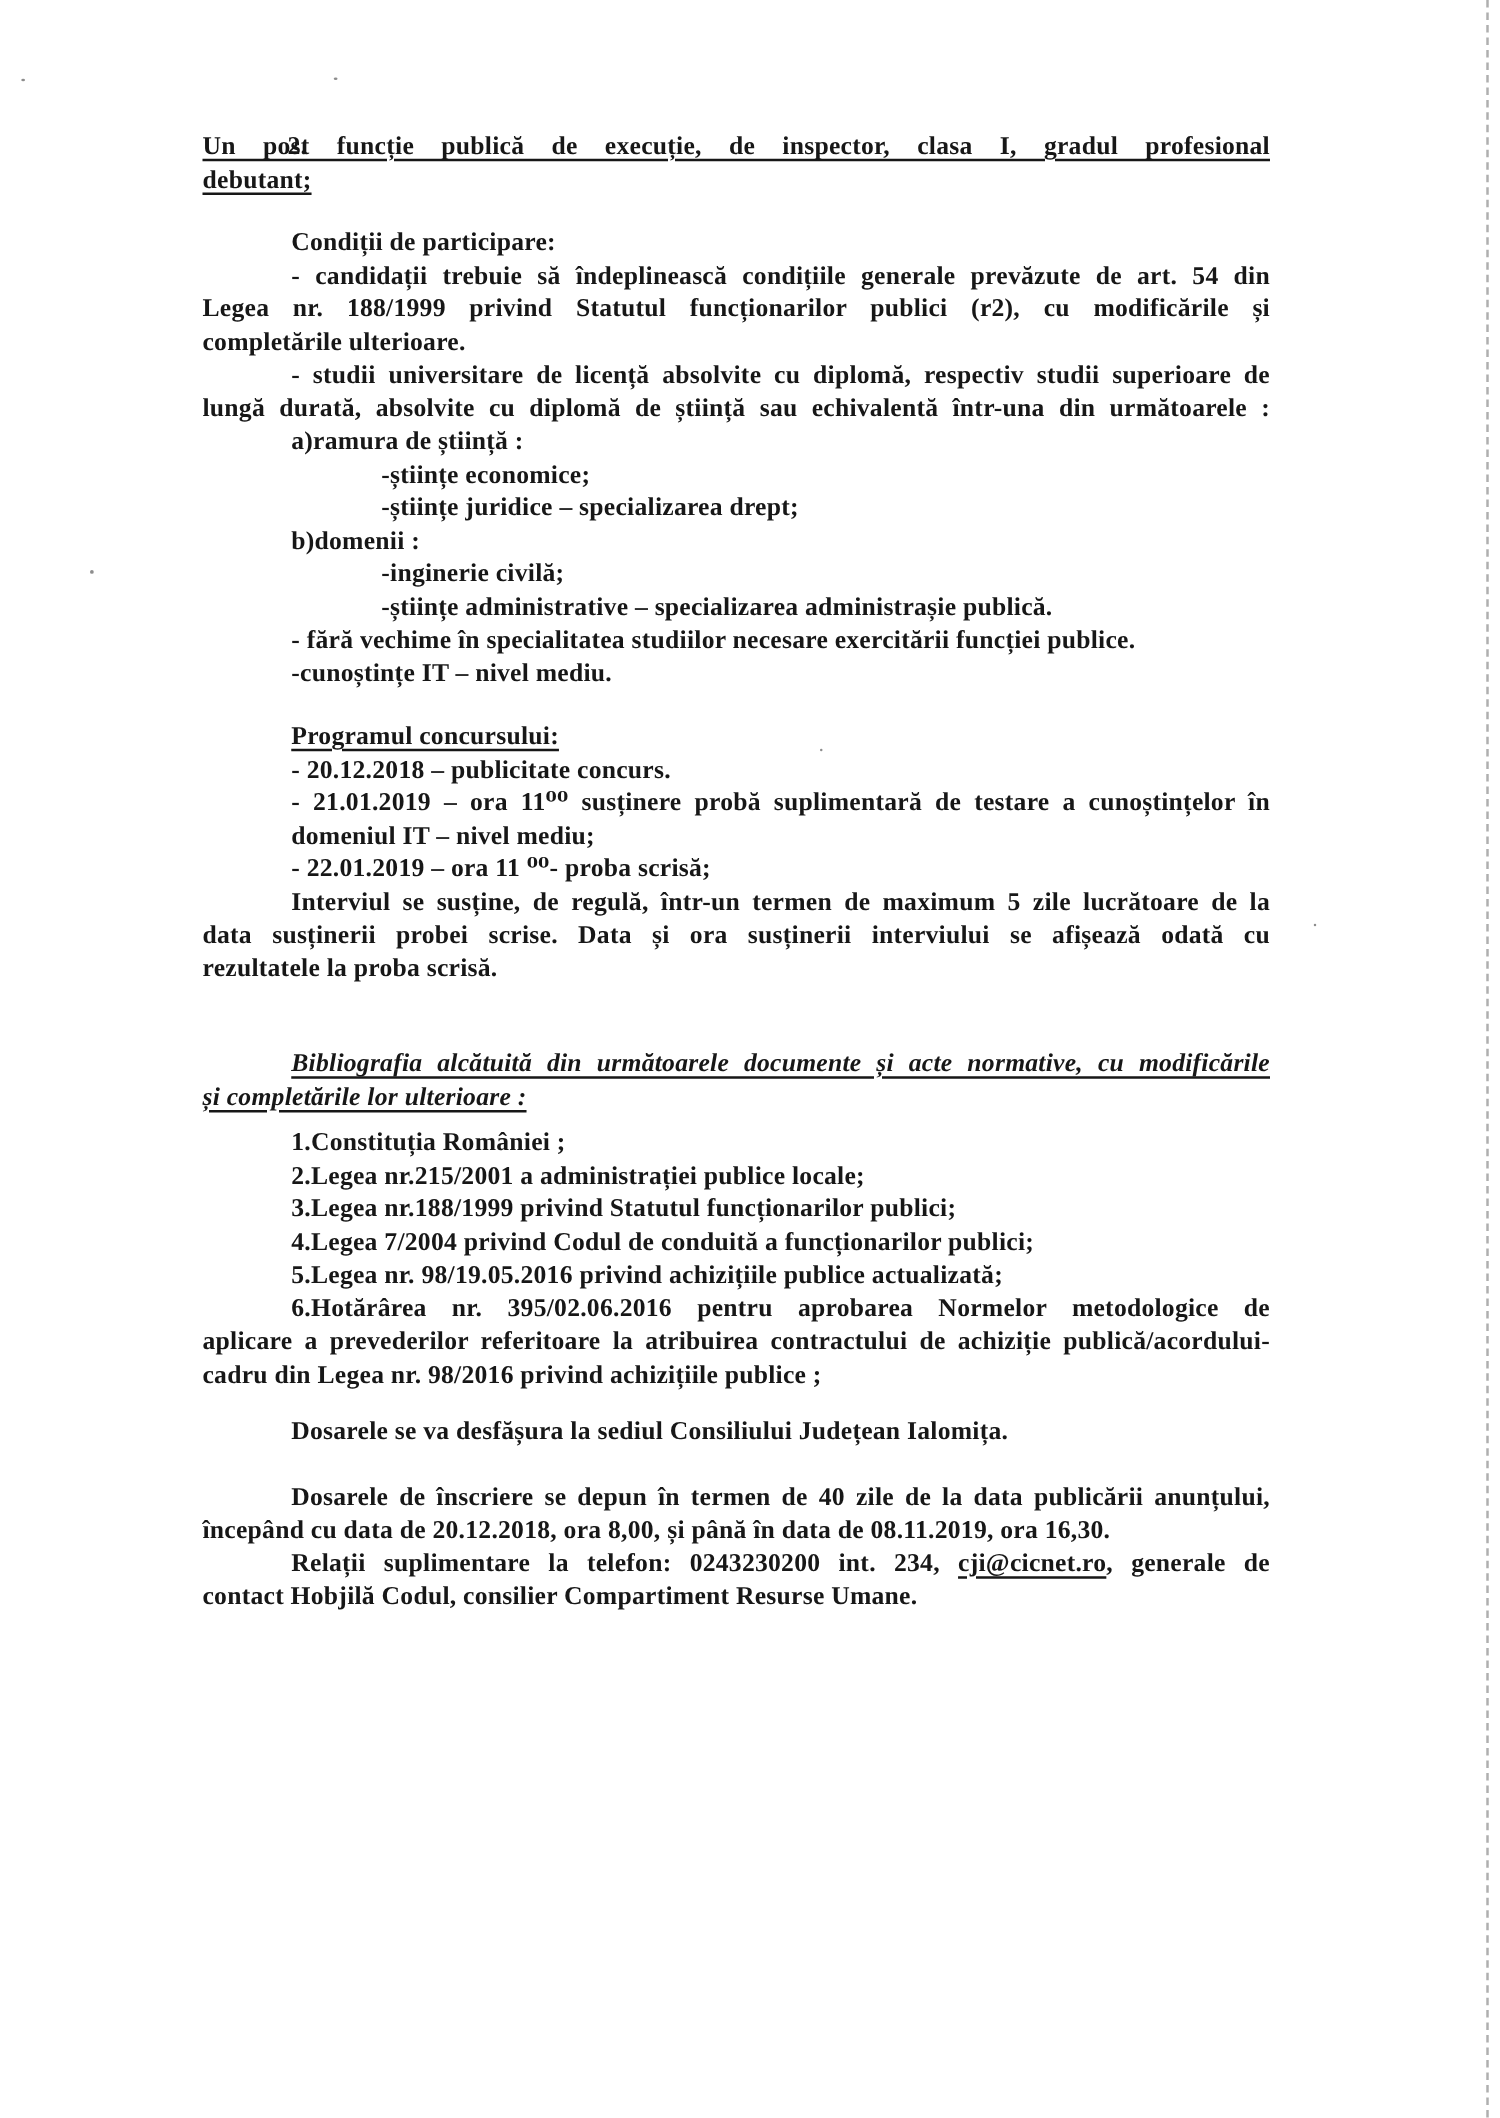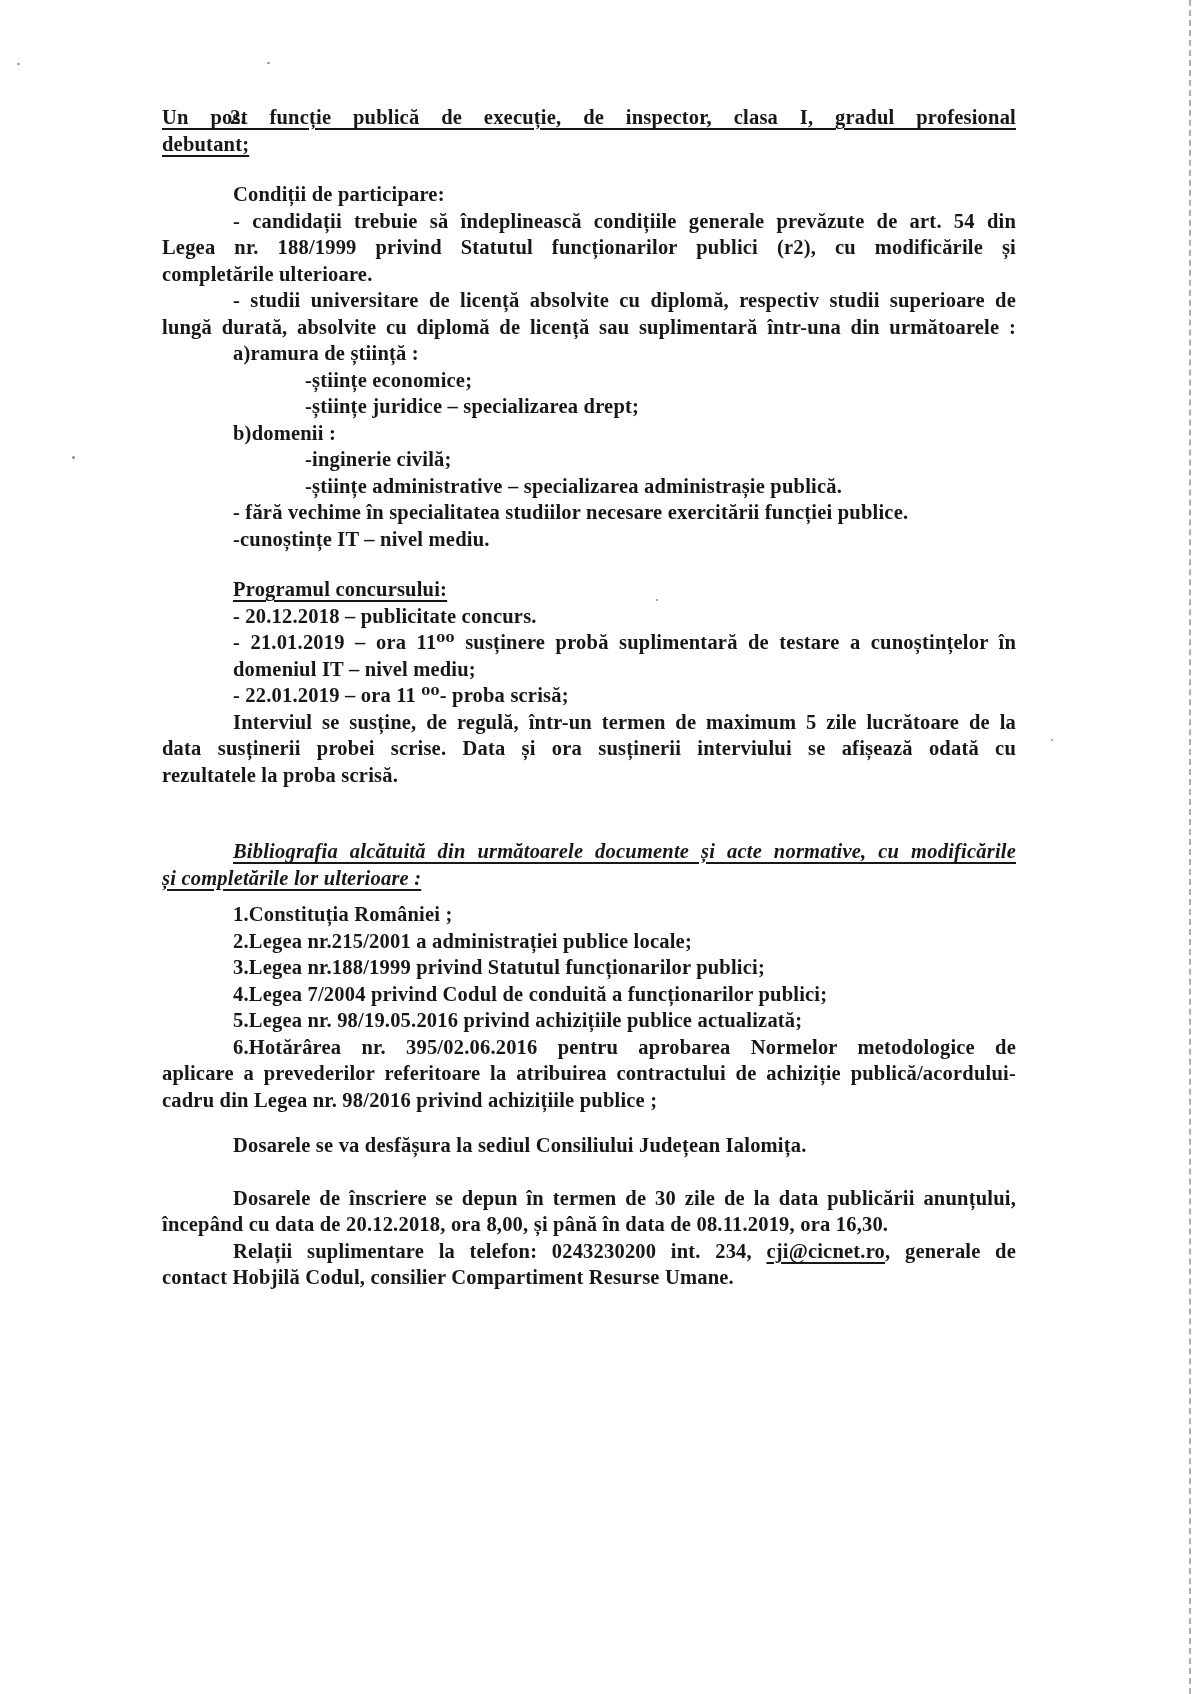--- a/index.html
+++ b/index.html
@@ -58,21 +58,21 @@
       <div class="ln u" style="display:inline-block;">debutant;</div>
     </div>
   </div>
 
   <div class="g" id="g2">
     <div class="ln i1">Condiții de participare:</div>
     <div class="ln i1 jf">- candidații trebuie să îndeplinească condițiile generale prevăzute de art. 54 din</div>
     <div class="ln jf">Legea nr. 188/1999 privind Statutul funcționarilor publici (r2), cu modificările și</div>
     <div class="ln">completările ulterioare.</div>
     <div class="ln i1 jf">- studii universitare de licență absolvite cu diplomă, respectiv studii superioare de</div>
-    <div class="ln jf">lungă durată, absolvite cu diplomă de licență sau suplimentară într-una din următoarele  :</div>
+    <div class="ln jf">lungă durată, absolvite cu diplomă de știință sau echivalentă într-una din următoarele  :</div>
     <div class="ln i1">a)ramura de știință :</div>
     <div class="ln i2">-științe economice;</div>
     <div class="ln i2">-științe juridice – specializarea drept;</div>
     <div class="ln i1">b)domenii :</div>
     <div class="ln i2">-inginerie civilă;</div>
     <div class="ln i2">-științe administrative – specializarea administrașie publică.</div>
     <div class="ln i1">- fără vechime în specialitatea studiilor necesare exercitării funcției publice.</div>
     <div class="ln i1">-cunoștințe IT – nivel mediu.</div>
   </div>
 
@@ -101,21 +101,21 @@
     <div class="ln i1 jf">6.Hotărârea  nr.  395/02.06.2016  pentru  aprobarea  Normelor  metodologice  de</div>
     <div class="ln jf">aplicare a prevederilor referitoare la atribuirea contractului de achiziție publică/acordului-</div>
     <div class="ln">cadru din Legea nr. 98/2016 privind achizițiile publice ;</div>
   </div>
 
   <div class="g" id="g6">
     <div class="ln i1">Dosarele se va desfășura la sediul Consiliului Județean Ialomița.</div>
   </div>
 
   <div class="g" id="g7">
-    <div class="ln i1 jf">Dosarele de înscriere se depun în termen de 30 zile de la data publicării anunțului,</div>
+    <div class="ln i1 jf">Dosarele de înscriere se depun în termen de 40 zile de la data publicării anunțului,</div>
     <div class="ln">începând cu data de 20.12.2018, ora 8,00, și până în data de 08.11.2019, ora 16,30.</div>
     <div class="ln i1 jf"><span>Relații suplimentare la telefon: 0243230200 int. 234, </span><span class="u">cji@cicnet.ro</span><span>, generale de</span></div>
     <div class="ln">contact Hobjilă Codul, consilier Compartiment Resurse Umane.</div>
   </div>
 
 </div>
 
 <div class="scan-edge"></div>
 <div class="speck s1"></div>
 <div class="speck s2"></div>

